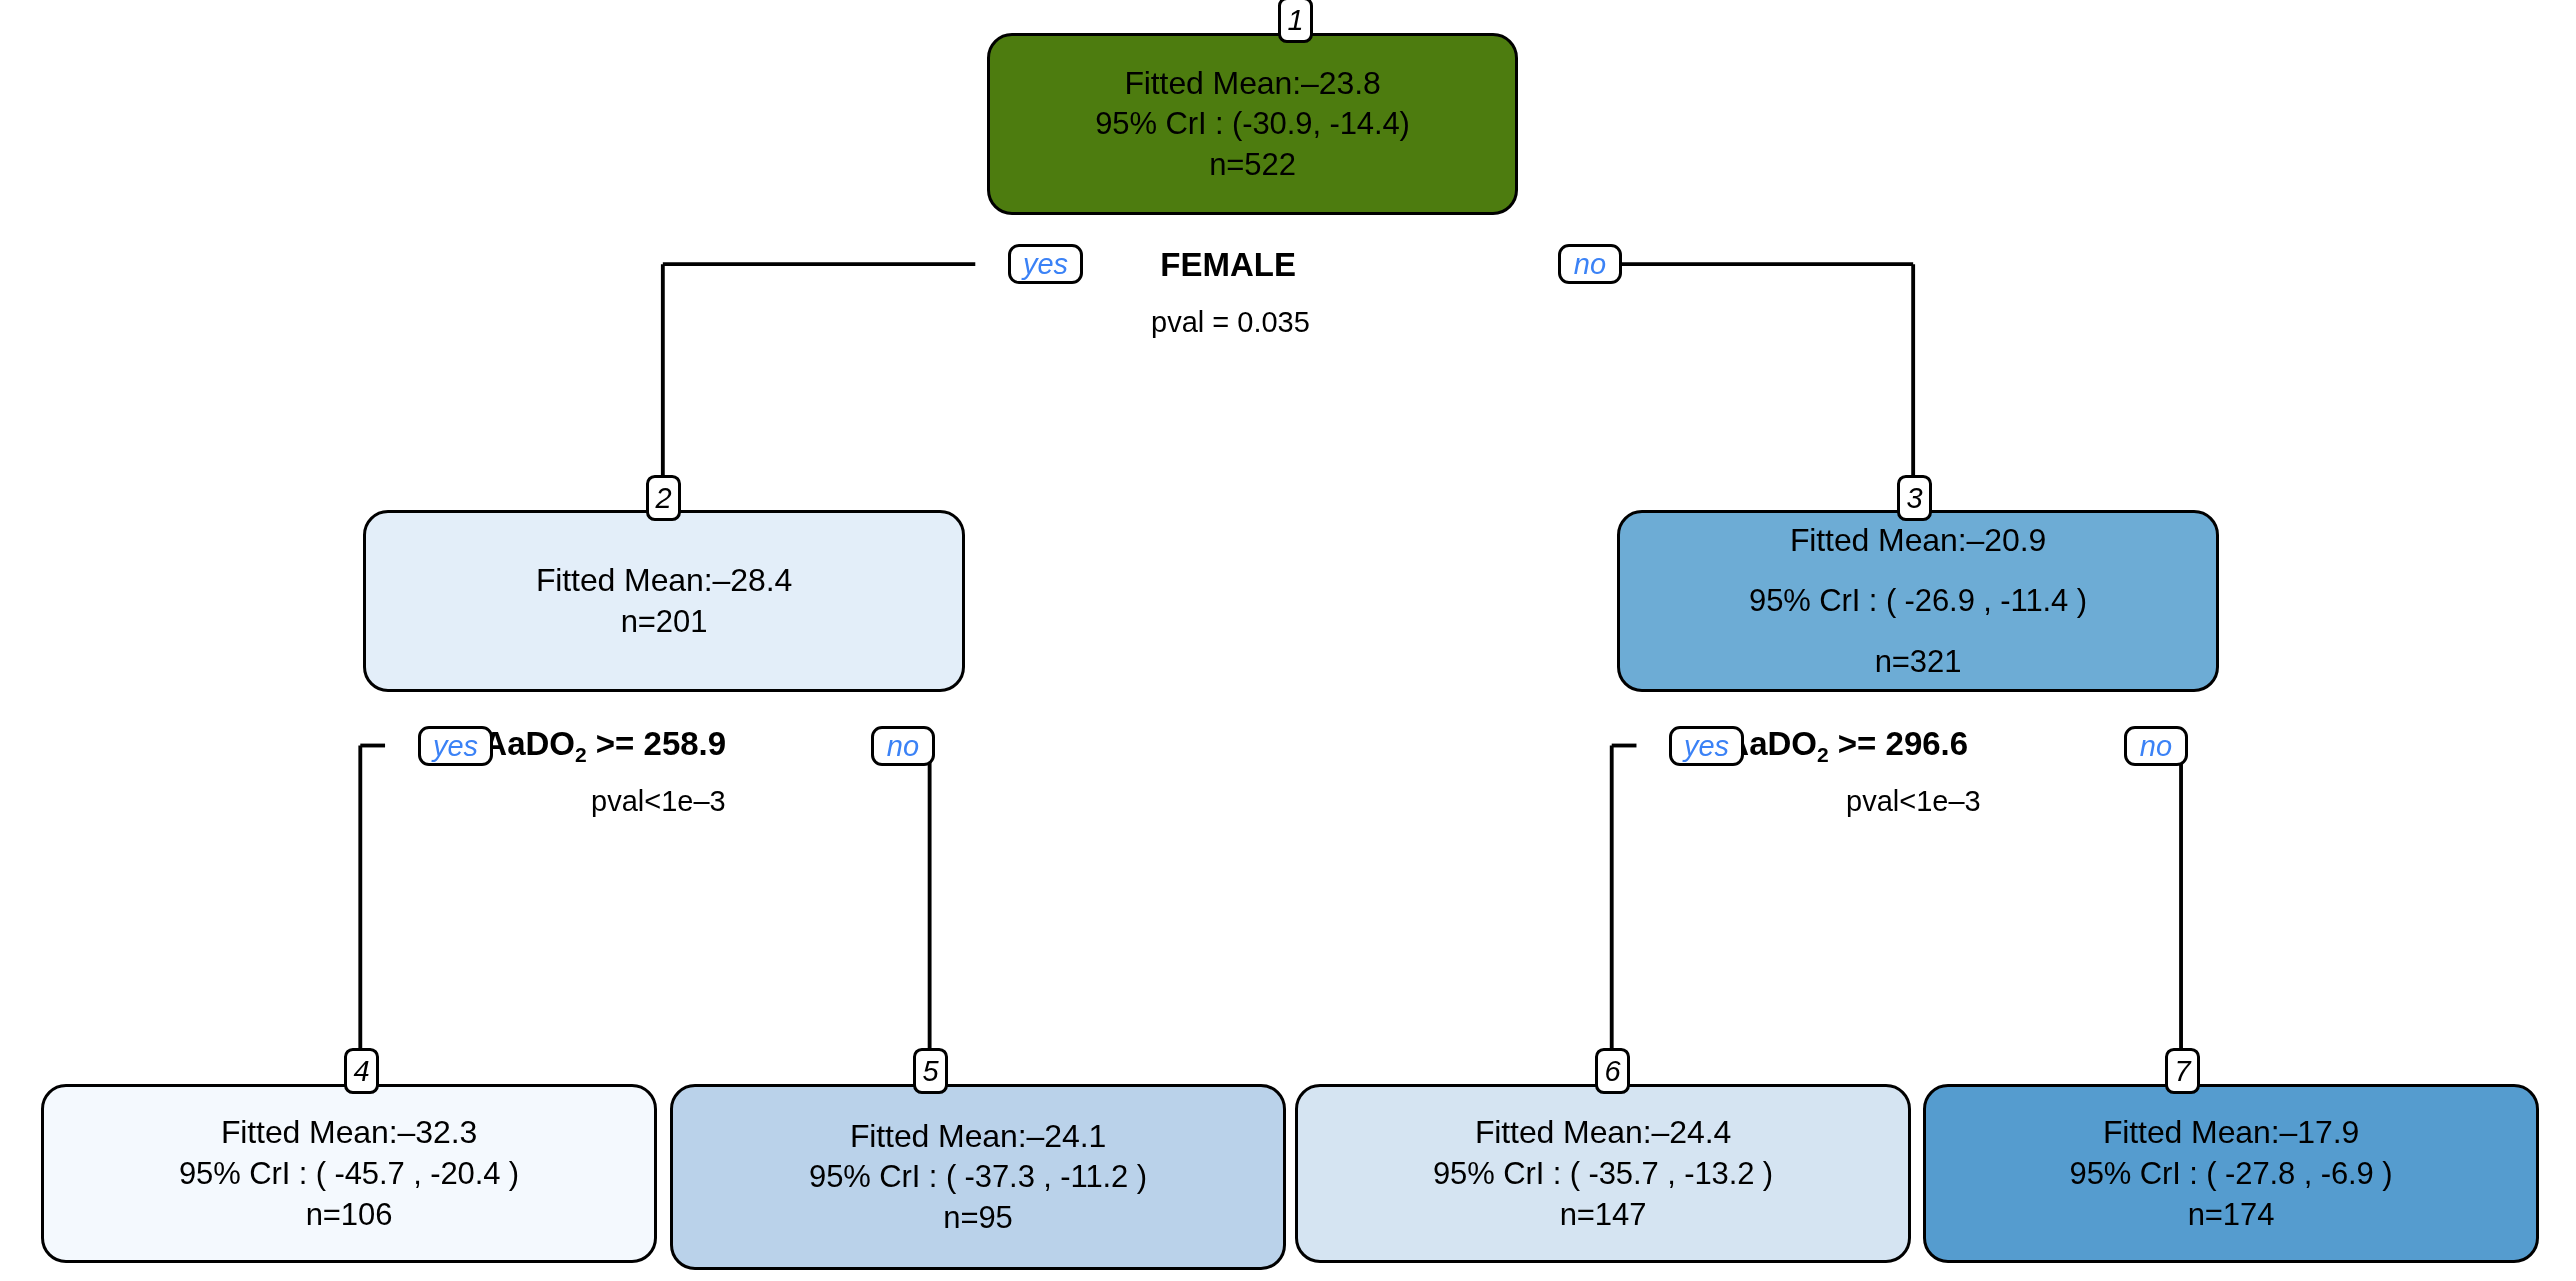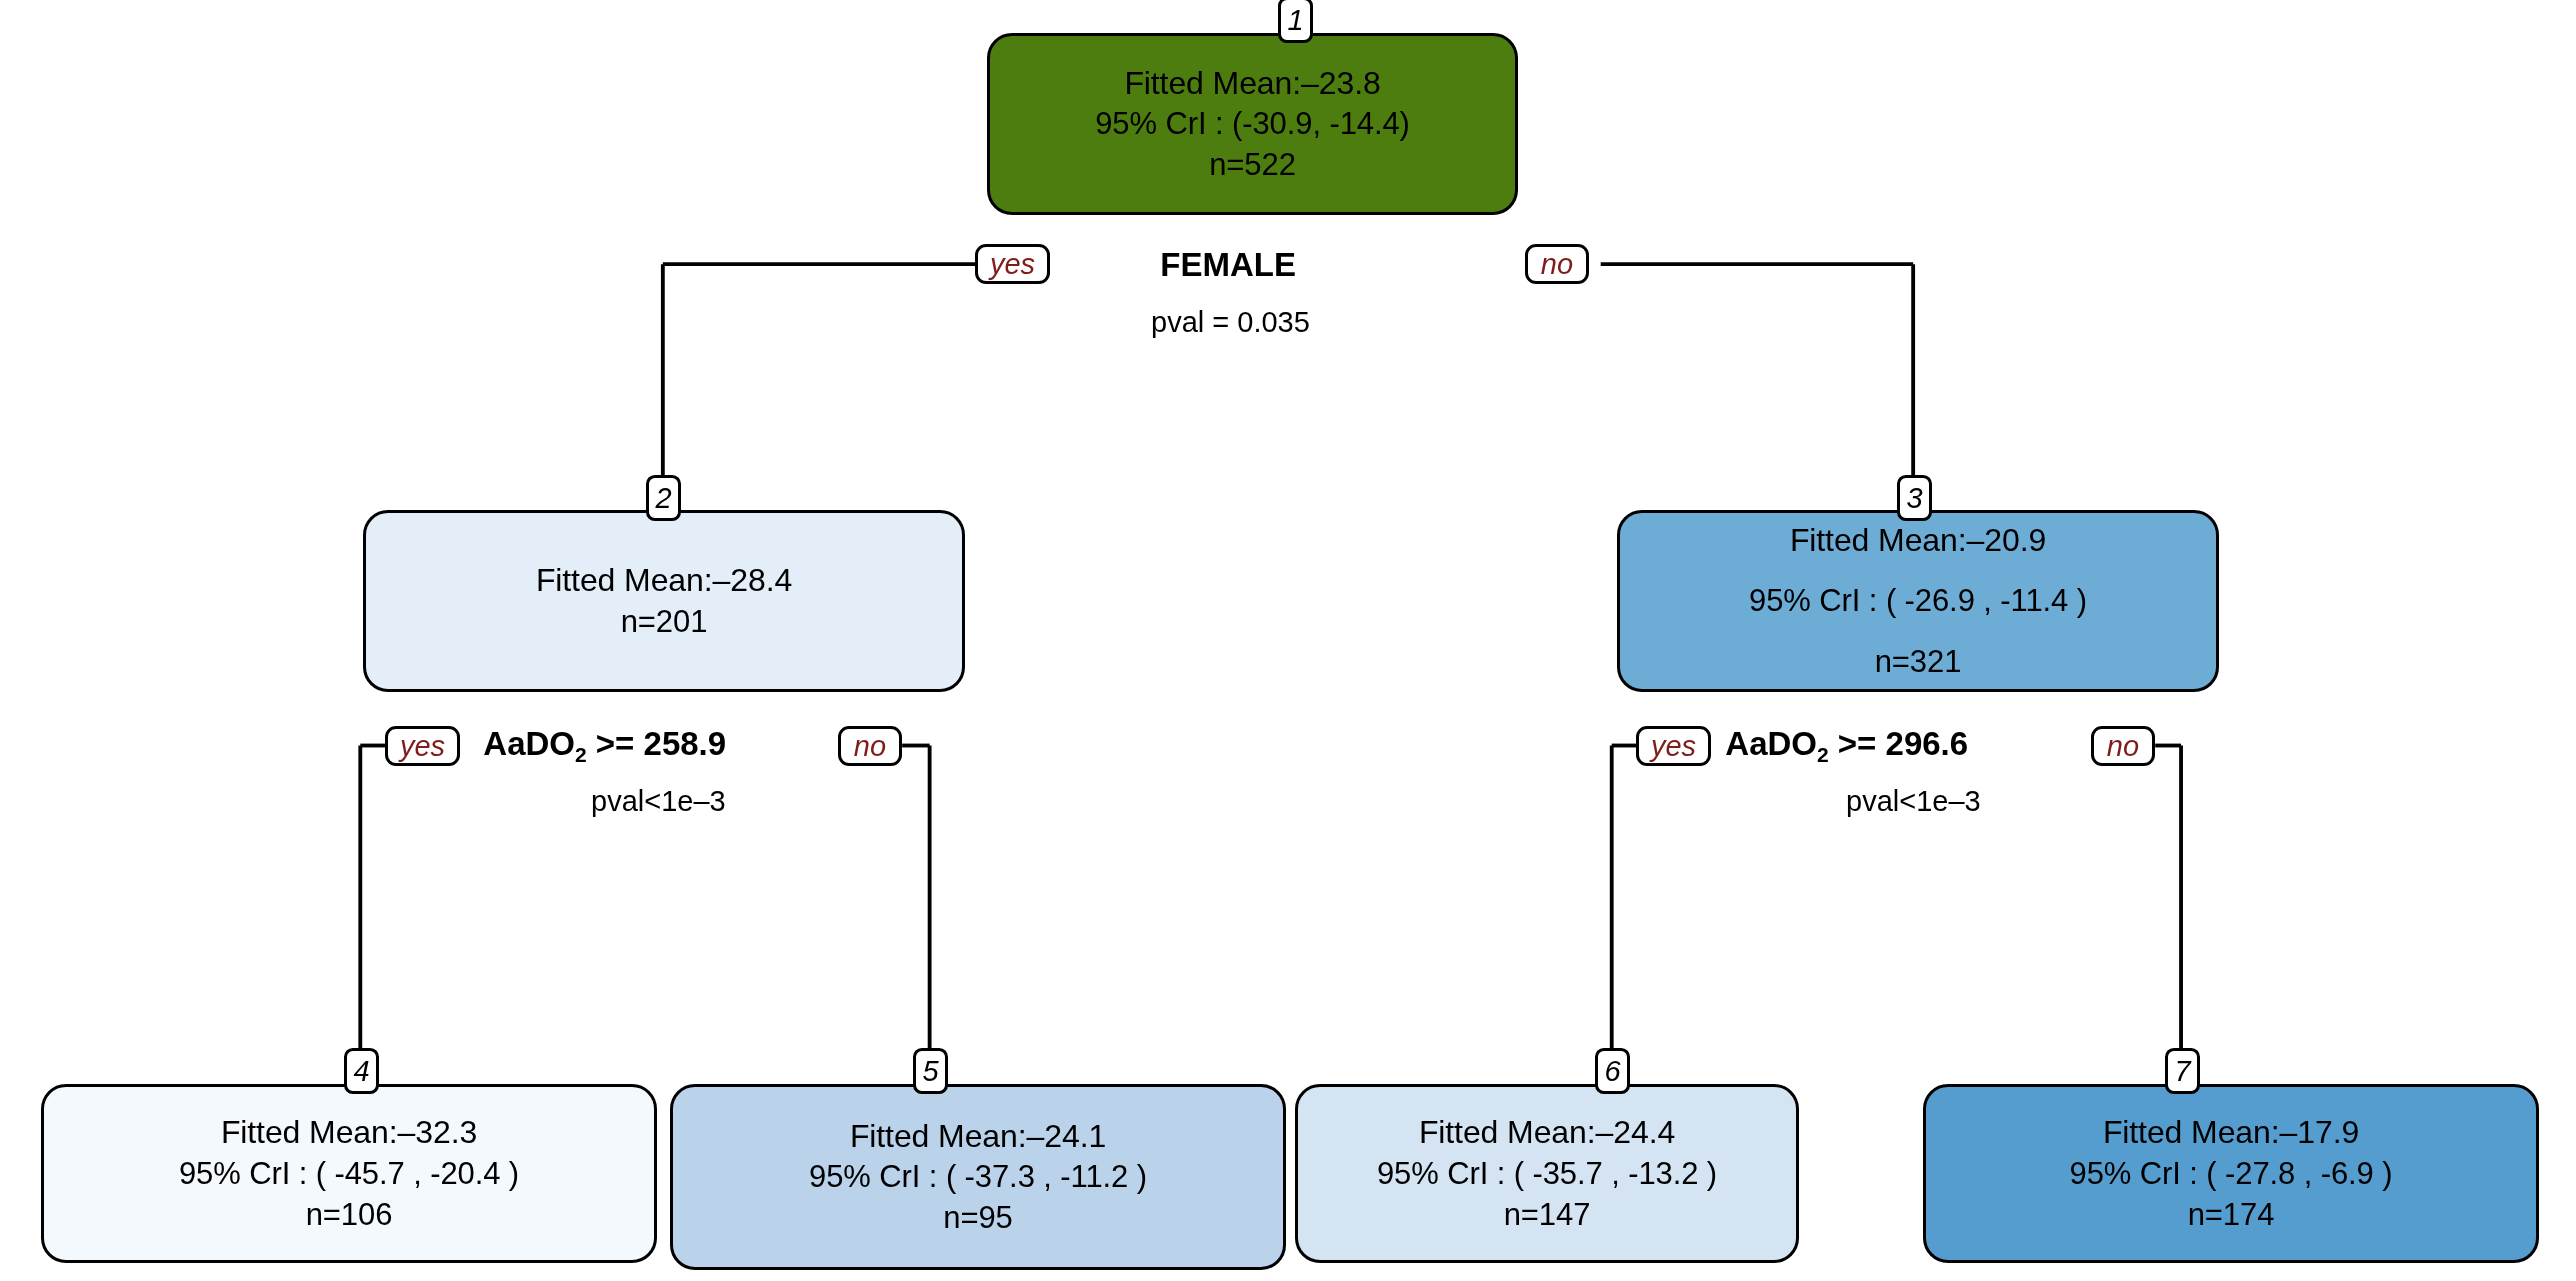--- a/index.html
+++ b/index.html
@@ -60,22 +60,23 @@
     box-sizing:border-box;
     border:3.9px solid #000;
     border-radius:11px;
     background:#fff;
     display:flex;align-items:center;justify-content:center;
     font-style:italic;
     font-size:29px;
     height:40px;
     line-height:1;
     z-index:6;
-    color:#7f1d1d;
+    color:#3b82f6;
     padding:0 7.7px;
+    margin-left:33px;
   }
 
   
   .splitlab{
     position:absolute;
     font-weight:bold;
     font-size:33px;
     line-height:1;
     white-space:nowrap;
     background:#fff;
@@ -167,21 +168,21 @@
   </div>
   <div class="numbadge" style="left:344px;top:1048px;">4</div>
 
   <div class="node" style="left:670px;top:1084px;width:616px;height:186px;background:#BAD2EA;">
     <span class="ln mean">Fitted Mean:–24.1</span>
     <span class="ln crl">95% CrI : ( -37.3 , -11.2 )</span>
     <span class="ln n">n=95</span>
   </div>
   <div class="numbadge" style="left:913px;top:1048px;">5</div>
 
-  <div class="node" style="left:1295px;top:1084px;width:504px;height:179px;background:#D5E4F2;">
+  <div class="node" style="left:1295px;top:1084px;width:616px;height:179px;background:#D5E4F2;">
     <span class="ln mean">Fitted Mean:–24.4</span>
     <span class="ln crl">95% CrI : ( -35.7 ,  -13.2 )</span>
     <span class="ln n">n=147</span>
   </div>
   <div class="numbadge" style="left:1595px;top:1048px;">6</div>
 
   <div class="node" style="left:1923px;top:1084px;width:616px;height:179px;background:#559CCF;">
     <span class="ln mean">Fitted Mean:–17.9</span>
     <span class="ln crl">95% CrI : ( -27.8 ,  -6.9 )</span>
     <span class="ln n">n=174</span>

